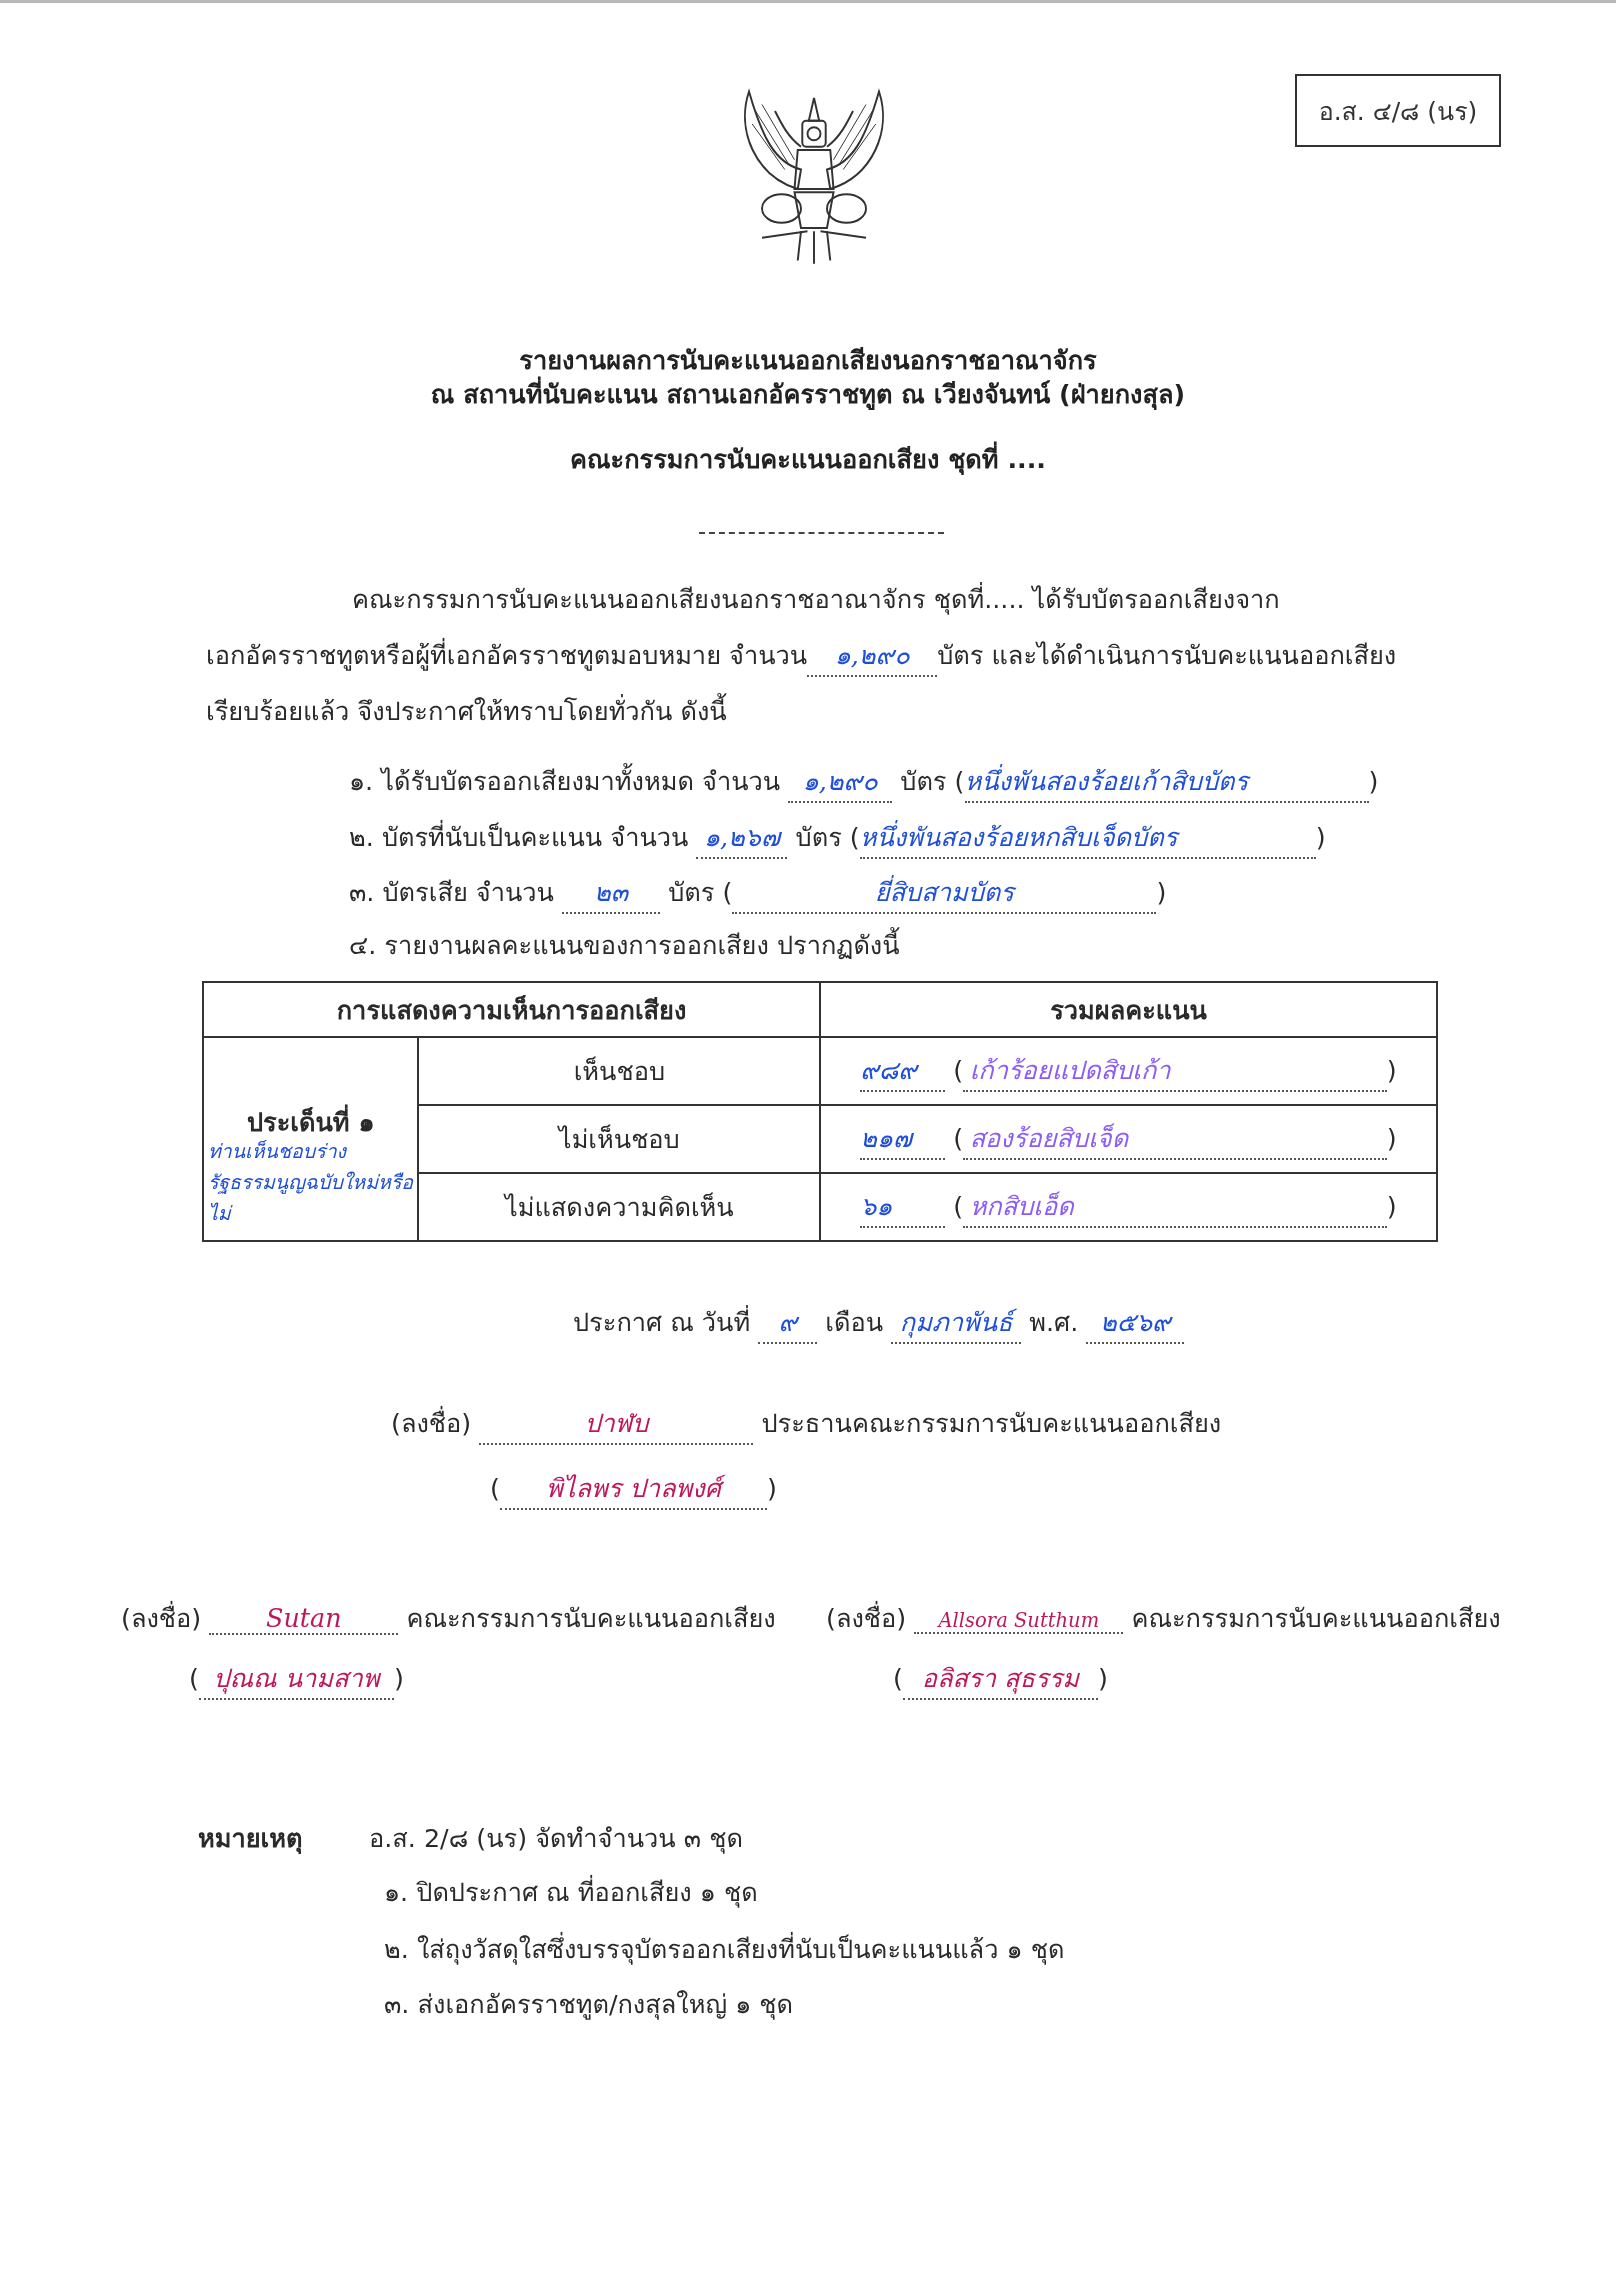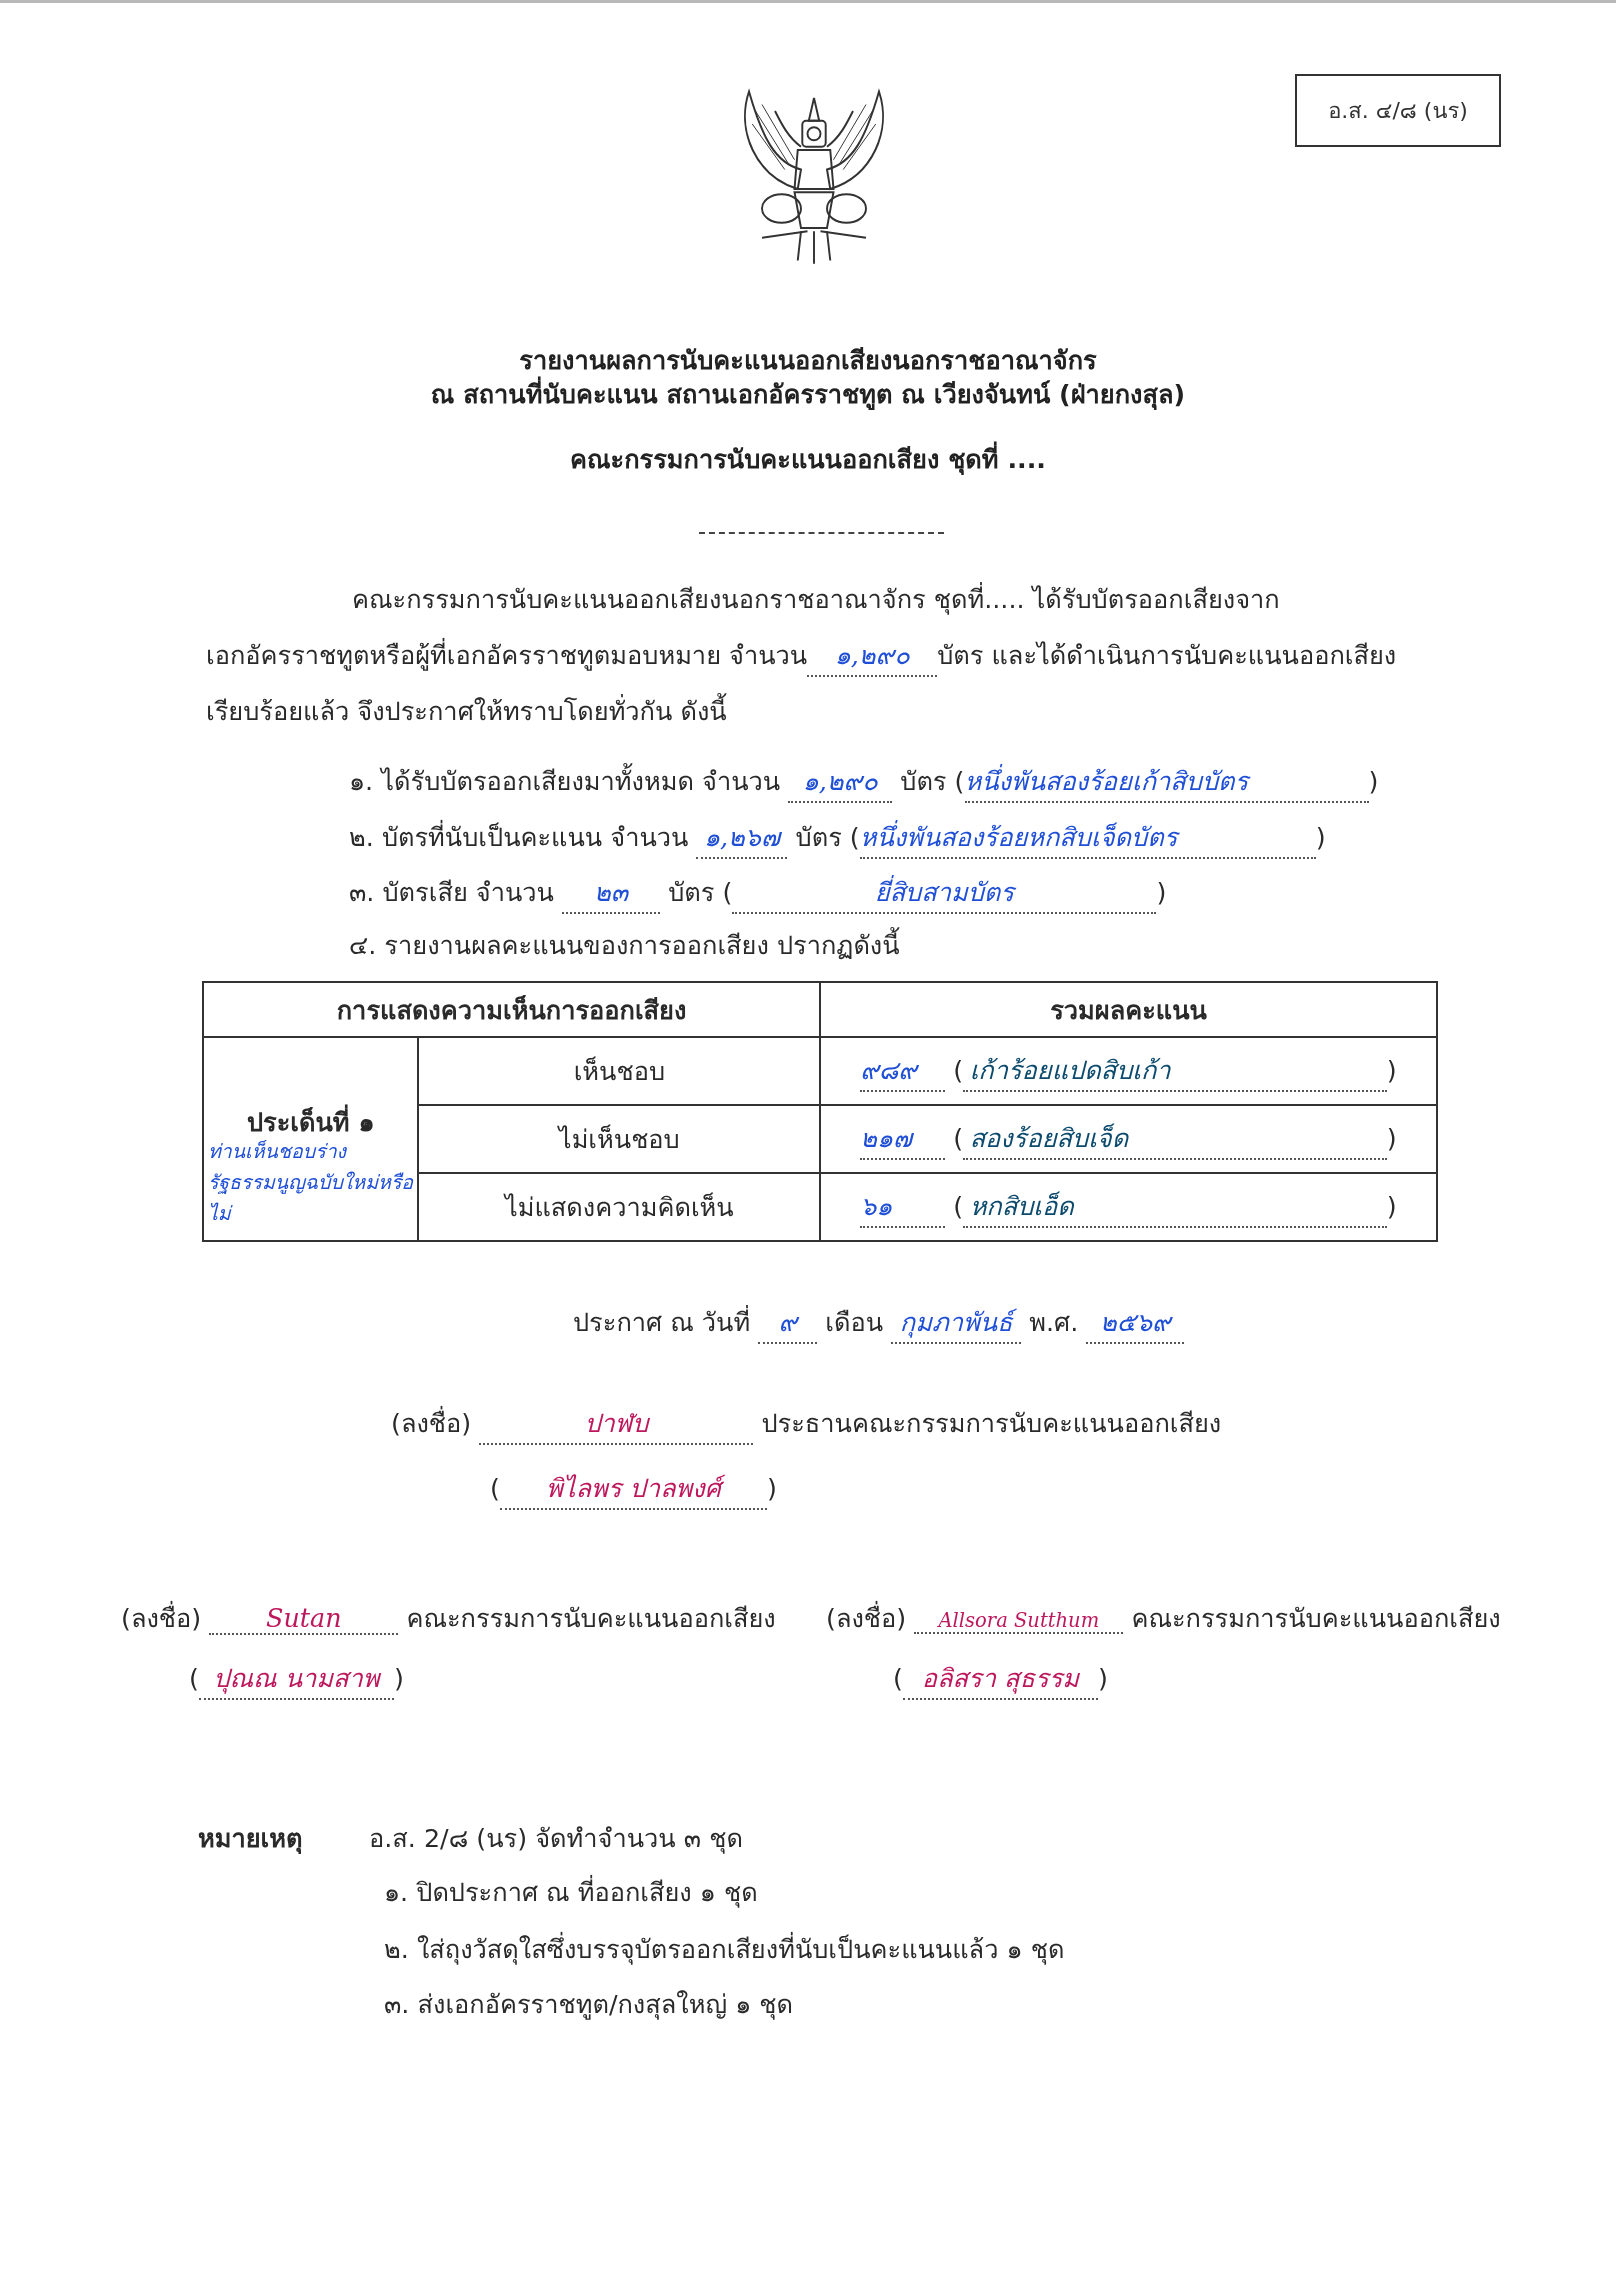--- a/index.html
+++ b/index.html
@@ -2,42 +2,42 @@
 <html style="font-size:10.4px"><head>
   <meta charset="utf-8">
   <style>
     html, body { margin: 0; padding: 0; background: #ffffff; }
     body { width: 1616px; height: 2284px; position: relative; overflow: hidden;
            font-family: "DejaVu Sans", sans-serif; color: #2a2a2a; }
     .abs { position: absolute; white-space: nowrap; }
     .topline { position: absolute; left: 0; top: 0; width: 1616px; height: 2.6px; background: #b8b8b8; }
     .formcode { position: absolute; left: 1295px; top: 74px; width: 206px; height: 73px;
                 border: 2.6px solid #333; box-sizing: border-box; display: flex; align-items: center;
-                justify-content: center; font-size: 22px; color: #333; }
+                justify-content: center; font-size: 25px; color: #333; }
     .emblem { position: absolute; left: 736px; top: 85px; width: 156px; height: 182px; }
     .title { position: absolute; left: 0; width: 1616px; text-align: center; font-weight: bold;
              font-size: 25.4px; color: #222; }
     .divider { position: absolute; left: 699px; top: 532px; width: 245px; border-top: 2px dashed #444; }
     .para { font-size: 25.4px; color: #2a2a2a; }
     .hw { color: #1f4fd6; font-family: "DejaVu Serif", serif; font-style: italic; }
     .dots { display: inline-block; border-bottom: 2px dotted #555; vertical-align: baseline; text-align: center; }
     table.votes { position: absolute; left: 202px; top: 981px; width: 1236px; border-collapse: collapse;
                   font-size: 25.4px; color: #2a2a2a; }
     table.votes td, table.votes th { border: 2.6px solid #333; padding: 0; text-align: center; }
     table.votes th { font-weight: bold; height: 53px; margin-top: 20px; }
     table.votes td { height: 66px; }
     .issue-cell { position: relative; vertical-align: top; }
     .issue-label { font-weight: bold; display: block; margin-top: 64px; }
     .issue-hw { position: absolute; left: 3.9px; top: 98px; width: 209px; text-align: left;
                 color: #1f4fd6; font-family: "DejaVu Serif", serif; font-style: italic; font-size: 19.5px;
                 line-height: 31px; white-space: normal; }
     .score { text-align: left !important; padding-left: 39px !important; white-space: nowrap; }
     .score .num { display: inline-block; width: 85px; border-bottom: 2px dotted #555; color: #1f4fd6;
                   font-family: "DejaVu Serif", serif; font-style: italic; text-align: left; }
-    .score .words { display: inline-block; width: 417px; border-bottom: 2px dotted #555; color: #0c4a6e;
+    .score .words { display: inline-block; width: 417px; border-bottom: 2px dotted #555; color: #8b5cf6;
                     font-family: "DejaVu Serif", serif; font-style: italic; text-align: left; padding-left: 6.5px; }
     .sig { color: #be185d; font-family: "DejaVu Serif", serif; font-style: italic; }
     .note-title { font-weight: bold; }
   </style>
 </head>
 <body>
 
 <div class="topline"></div>
 
 <div class="formcode">

